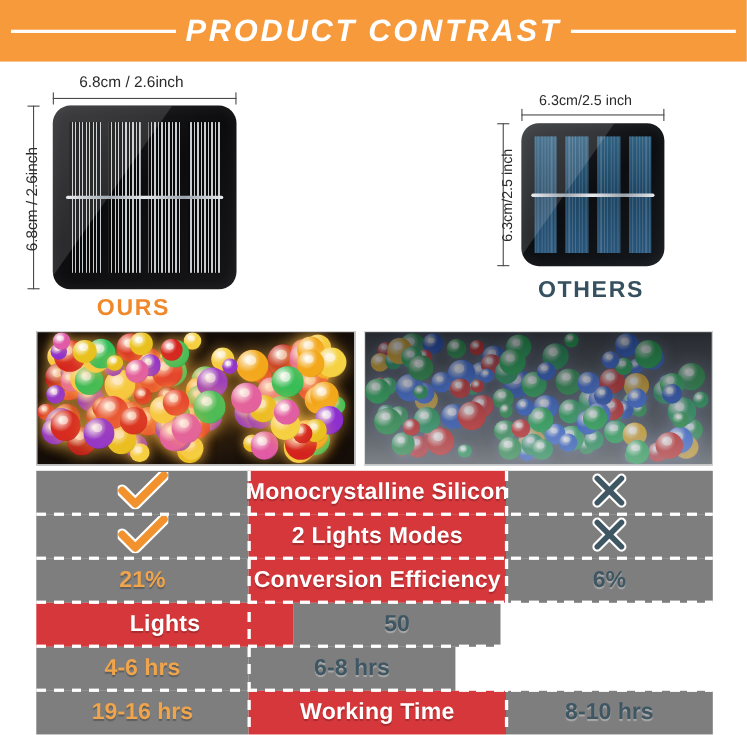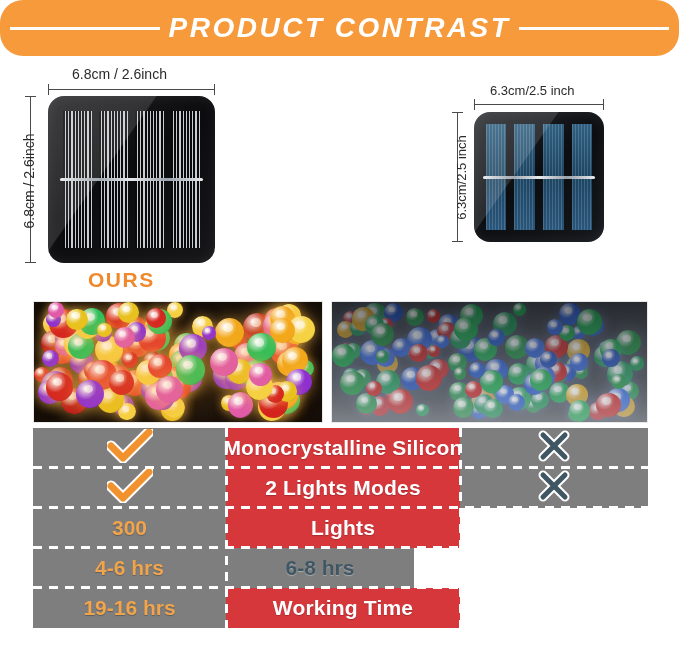--- a/index.html
+++ b/index.html
@@ -18,21 +18,20 @@
 
   
   .banner {
     position: absolute;
     left: 0; top: 0;
     width: 679px; height: 56px;
     background: #F79A3C;
     display: flex;
     align-items: center;
     justify-content: center;
-    border-radius: 23px;
   }
   .banner-rule {
     height: 3px;
     background: #ffffff;
     flex: 0 0 auto;
     width: 150px;
     opacity: .97;
   }
   .banner-title {
     color: #ffffff;
@@ -336,20 +335,21 @@
     <div class="solar others">
       <div class="cells">
         <div class="cellgrp"></div>
           <div class="cellgrp"></div>
         <div class="cellgrp"></div>
           <div class="cellgrp"></div>
       </div>
       <div class="busbar"></div>
       <div class="glare"></div>
     </div>
+    <div class="brand" style="left:489px;top:196px;color:#35505E;">OTHERS</div>
   </div>
 
   <div class="photo left" id="photo-left">
       <div class="bulb" style="left: 252.3px; top: 30.7px; width: 14px; height: 14px; background: radial-gradient(circle at 34% 30%, rgb(255, 255, 255) 0%, rgb(242, 168, 26) 42%, rgb(242, 168, 26) 72%, rgba(0, 0, 0, 0.45) 100%); box-shadow: rgba(255, 190, 80, 0.55) 0px 0px 7.7px;"></div>
       <div class="bulb" style="left: 139.7px; top: 31.1px; width: 25.7px; height: 25.7px; background: radial-gradient(circle at 34% 30%, rgb(255, 255, 255) 0%, rgb(47, 191, 90) 42%, rgb(47, 191, 90) 72%, rgba(0, 0, 0, 0.45) 100%); box-shadow: rgba(255, 190, 80, 0.55) 0px 0px 14.1px;"></div>
       <div class="bulb" style="left: 142.2px; top: 64.3px; width: 26.1px; height: 26.1px; background: radial-gradient(circle at 34% 30%, rgb(255, 255, 255) 0%, rgb(142, 47, 208) 42%, rgb(142, 47, 208) 72%, rgba(0, 0, 0, 0.45) 100%); box-shadow: rgba(255, 190, 80, 0.55) 0px 0px 14.3px;"></div>
       <div class="bulb" style="left: 63.1px; top: 34.8px; width: 27.1px; height: 27.1px; background: radial-gradient(circle at 34% 30%, rgb(255, 255, 255) 0%, rgb(47, 191, 90) 42%, rgb(47, 191, 90) 72%, rgba(0, 0, 0, 0.45) 100%); box-shadow: rgba(255, 190, 80, 0.55) 0px 0px 14.9px;"></div>
       <div class="bulb" style="left: 14.2px; top: 64.9px; width: 25.2px; height: 25.2px; background: radial-gradient(circle at 34% 30%, rgb(255, 255, 255) 0%, rgb(184, 27, 24) 42%, rgb(184, 27, 24) 72%, rgba(0, 0, 0, 0.45) 100%); box-shadow: rgba(255, 190, 80, 0.55) 0px 0px 13.8px;"></div>
       <div class="bulb" style="left: 209.3px; top: 11.2px; width: 28.8px; height: 28.8px; background: radial-gradient(circle at 34% 30%, rgb(255, 255, 255) 0%, rgb(184, 27, 24) 42%, rgb(184, 27, 24) 72%, rgba(0, 0, 0, 0.45) 100%); box-shadow: rgba(255, 190, 80, 0.55) 0px 0px 15.8px;"></div>
       <div class="bulb" style="left: 178.5px; top: 58.7px; width: 28.8px; height: 28.8px; background: radial-gradient(circle at 34% 30%, rgb(255, 255, 255) 0%, rgb(142, 47, 208) 42%, rgb(142, 47, 208) 72%, rgba(0, 0, 0, 0.45) 100%); box-shadow: rgba(255, 190, 80, 0.55) 0px 0px 15.8px;"></div>
@@ -618,35 +618,47 @@
               </g>
               <g stroke="#3F5663" stroke-width="5" stroke-linecap="round">
                 <path d="M5 5 L27 27"></path>
                 <path d="M27 5 L5 27"></path>
               </g>
             </svg></span>
         </div>
       </div>
       <div class="trow">
         <div class="cell side left">
-          <span class="val-ours">300</span>
-        </div>
+          <span class="val-ours">21%</span>
+        </div>
+        <div class="cell mid">Conversion Efficiency</div>
+        <div class="cell side right">
+          <span class="val-others">6%</span>
+        </div>
+      </div>
+      <div class="trow">
         <div class="cell mid">Lights</div>
+        <div class="cell side right">
+          <span class="val-others">50</span>
+        </div>
       </div>
       <div class="trow">
         <div class="cell side left">
           <span class="val-ours">4-6 hrs</span>
         </div>
         <div class="cell side right">
           <span class="val-others">6-8 hrs</span>
         </div>
       </div>
       <div class="trow">
         <div class="cell side left">
           <span class="val-ours">19-16 hrs</span>
         </div>
         <div class="cell mid">Working Time</div>
+        <div class="cell side right">
+          <span class="val-others">8-10 hrs</span>
+        </div>
       </div>
       <div class="vsep a"></div>
     <div class="vsep b"></div>
   </div>
 
 </div>
 
 </body></html>

